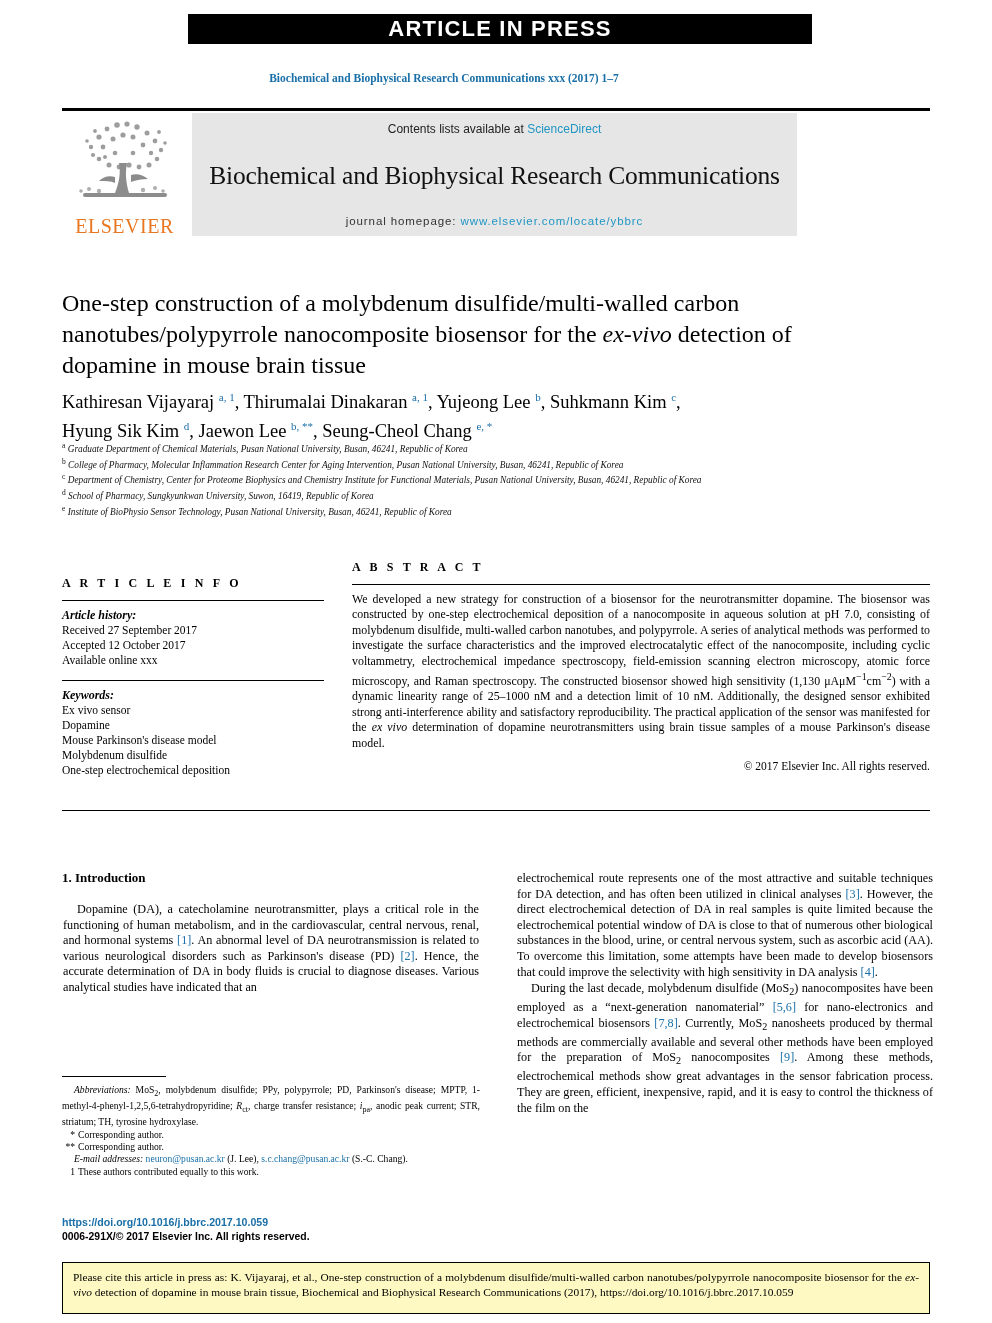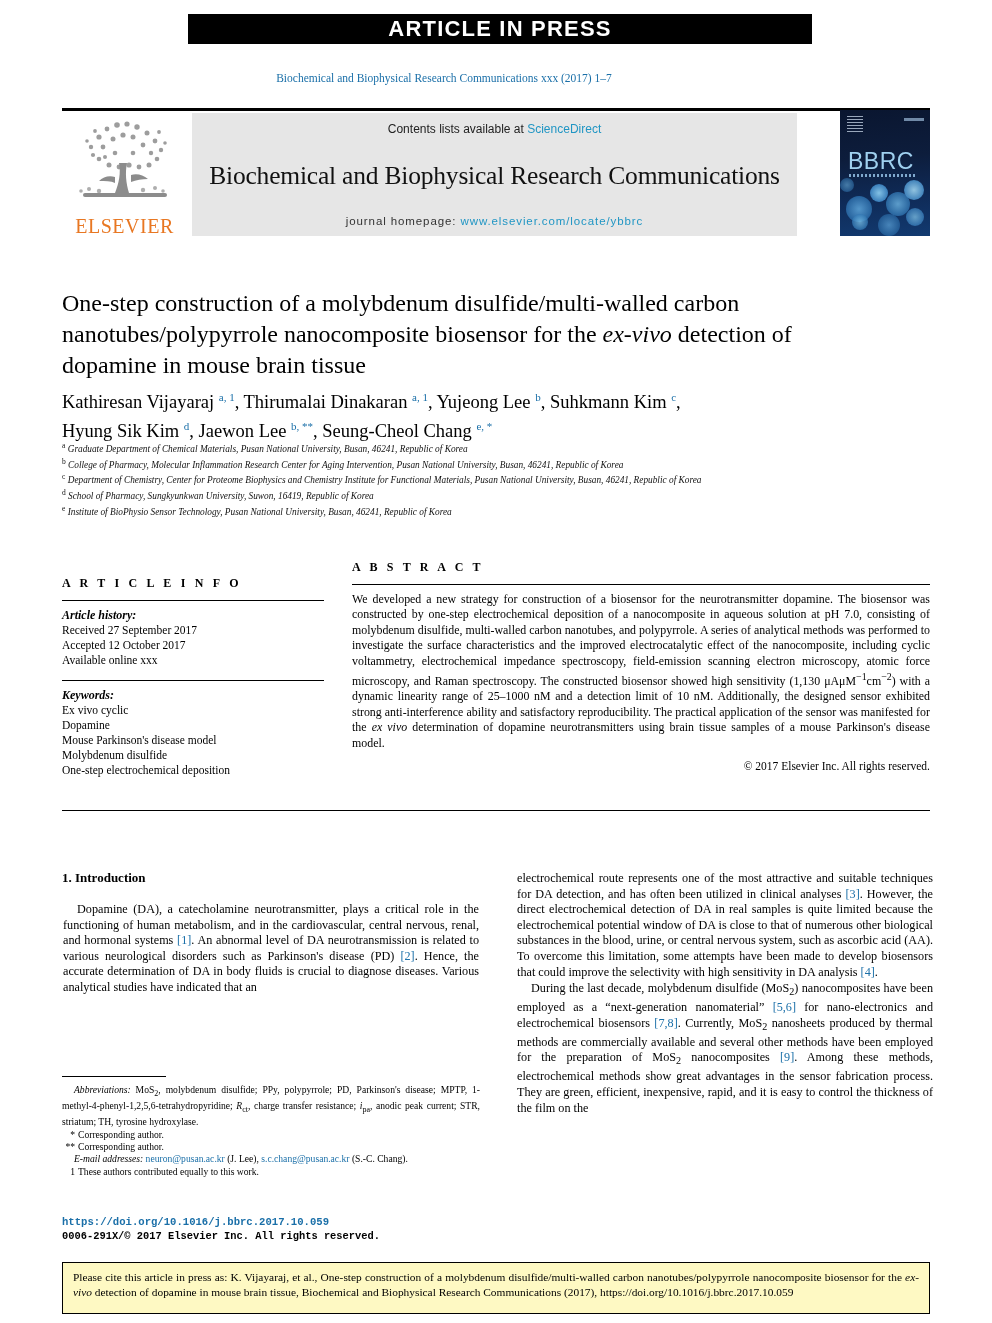--- a/index.html
+++ b/index.html
@@ -22,21 +22,21 @@
   .aip-text{
     font-family:"Liberation Sans", sans-serif;
     font-weight:bold;font-size:22px;letter-spacing:1.2px;
     color:#ffffff;
   }
 
   
   .running-cite{
     position:absolute;left:0;top:72px;width:888px;text-align:center;
     font-family:"Liberation Serif", serif;
-    font-size:11.5px;font-weight:normal;color:#1a6fa8;
+    font-size:11.5px;font-weight:bold;color:#1a6fa8;
   }
 
   
   .masthead{
     position:absolute;left:62px;top:108px;width:868px;height:128px;
   }
   .masthead-rule{
     position:absolute;left:0;top:0;width:868px;height:3px;background:#000;
   }
   .elsevier-logo{
@@ -177,21 +177,21 @@
     position:absolute;left:62px;top:1084px;width:418px;
     font-family:"Liberation Serif", serif;
     font-size:9.6px;line-height:12.3px;text-align:justify;color:#000;
   }
   .footnotes p{margin:0;}
   .fn-ind{text-indent:12px;}
   .fn-mark{display:inline-block;width:13px;text-align:right;margin-right:3px;}
   .mail{color:#1a6fa8;}
   .doi-line{
     position:absolute;left:62px;top:1216px;width:418px;
-    font-family:Liberation Mono, monospace;font-size:10.6px;line-height:13.5px;
+    font-family:Liberation Sans, sans-serif;font-size:10.6px;line-height:13.5px;
   }
   .doi-link{color:#1a6fa8;font-weight:bold;}
   .issn{font-weight:bold;font-size:10.4px;}
 
   
   .citebox{
     position:absolute;left:62px;top:1262px;width:868px;height:52px;
     background:#fef9c3;border:1.5px solid #000;box-sizing:border-box;
     padding:7px 10px;
     font-family:"Liberation Serif", serif;
@@ -271,34 +271,20 @@
     <div class="mast-center">
       <div class="contents-line">
         <span>Contents lists available at </span><span class="sd-link">ScienceDirect</span>
       </div>
       <div class="journal-title">Biochemical and Biophysical Research Communications</div>
       <div class="homepage-line">
         <span>journal homepage: </span><span class="hp-link">www.elsevier.com/locate/ybbrc</span>
       </div>
     </div>
 
-    <div class="bbrc-cover">
-      <div class="bbrc-elsevier"></div>
-      <div class="bbrc-tag"></div>
-      <div class="bbrc-word">BBRC</div>
-      <div class="bbrc-sub"></div>
-      <div class="bok" style="left:6px;top:86px;width:26px;height:26px;background:radial-gradient(circle,#5fa8dd 0%,#2a6ba8 70%,#1d4f82 100%);opacity:.85;"></div>
-      <div class="bok" style="left:30px;top:74px;width:18px;height:18px;background:radial-gradient(circle,#8fd2f5 0%,#3d86c4 70%,#225c96 100%);opacity:.9;"></div>
-      <div class="bok" style="left:46px;top:82px;width:24px;height:24px;background:radial-gradient(circle,#6fb8e6 0%,#2e72ae 70%,#1e5288 100%);opacity:.8;"></div>
-      <div class="bok" style="left:64px;top:70px;width:20px;height:20px;background:radial-gradient(circle,#a8def8 0%,#4a93cd 70%,#2a6399 100%);opacity:.85;"></div>
-      <div class="bok" style="left:12px;top:104px;width:16px;height:16px;background:radial-gradient(circle,#7cc3ea 0%,#3278b4 70%,#1f5590 100%);opacity:.75;"></div>
-      <div class="bok" style="left:38px;top:104px;width:22px;height:22px;background:radial-gradient(circle,#5ea6dc 0%,#2868a4 70%,#1a4a7c 100%);opacity:.7;"></div>
-      <div class="bok" style="left:66px;top:98px;width:18px;height:18px;background:radial-gradient(circle,#89cef2 0%,#3b84c2 70%,#245b92 100%);opacity:.7;"></div>
-      <div class="bok" style="left:0px;top:68px;width:14px;height:14px;background:radial-gradient(circle,#6bb4e4 0%,#2d6ea8 70%,#1c4e80 100%);opacity:.6;"></div>
-    </div>
   </div>
 
   <div class="title">
     <span>One-step construction of a molybdenum disulfide/multi-walled carbon nanotubes/polypyrrole nanocomposite biosensor for the </span><em>ex-vivo</em><span> detection of dopamine in mouse brain tissue</span>
   </div>
 
   <div class="authors">
     <span>Kathiresan Vijayaraj </span><sup class="aff">a, 1</sup><span>, Thirumalai Dinakaran </span><sup class="aff">a, 1</sup><span>, Yujeong Lee </span><sup class="aff">b</sup><span>, Suhkmann Kim </span><sup class="aff">c</sup><span>,</span><br>
     <span>Hyung Sik Kim </span><sup class="aff">d</sup><span>, Jaewon Lee </span><sup class="aff">b, **</sup><span>, Seung-Cheol Chang </span><sup class="aff">e, *</sup>
   </div>
@@ -315,21 +301,21 @@
 
     <div class="col-info">
       <div class="sec-head">A R T I C L E   I N F O</div>
       <hr class="hr-thin">
       <div class="info-label">Article history:</div>
       <div class="info-line">Received 27 September 2017</div>
       <div class="info-line">Accepted 12 October 2017</div>
       <div class="info-line">Available online xxx</div>
       <hr class="hr-thin2">
       <div class="info-label">Keywords:</div>
-      <div class="info-line">Ex vivo cyclic</div>
+      <div class="info-line">Ex vivo sensor</div>
       <div class="info-line">Dopamine</div>
       <div class="info-line">Mouse Parkinson's disease model</div>
       <div class="info-line">Molybdenum disulfide</div>
       <div class="info-line">One-step electrochemical deposition</div>
     </div>
 
     <div class="col-abs">
       <div class="sec-head">A B S T R A C T</div>
       <hr class="hr-thin">
       <div class="abstract-text"><span>We developed a new strategy for construction of a biosensor for the neurotransmitter dopamine. The biosensor was constructed by one-step electrochemical deposition of a nanocomposite in aqueous solution at pH 7.0, consisting of molybdenum disulfide, multi-walled carbon nanotubes, and polypyrrole. A series of analytical methods was performed to investigate the surface characteristics and the improved electrocatalytic effect of the nanocomposite, including cyclic voltammetry, electrochemical impedance spectroscopy, field-emission scanning electron microscopy, atomic force microscopy, and Raman spectroscopy. The constructed biosensor showed high sensitivity (1,130 </span><span>μAμM</span><sup>−1</sup><span>cm</span><sup>−2</sup><span>) with a dynamic linearity range of 25–1000 nM and a detection limit of 10 nM. Additionally, the designed sensor exhibited strong anti-interference ability and satisfactory reproducibility. The practical application of the sensor was manifested for the </span><em>ex vivo</em><span> determination of dopamine neurotransmitters using brain tissue samples of a mouse Parkinson's disease model.</span></div>

